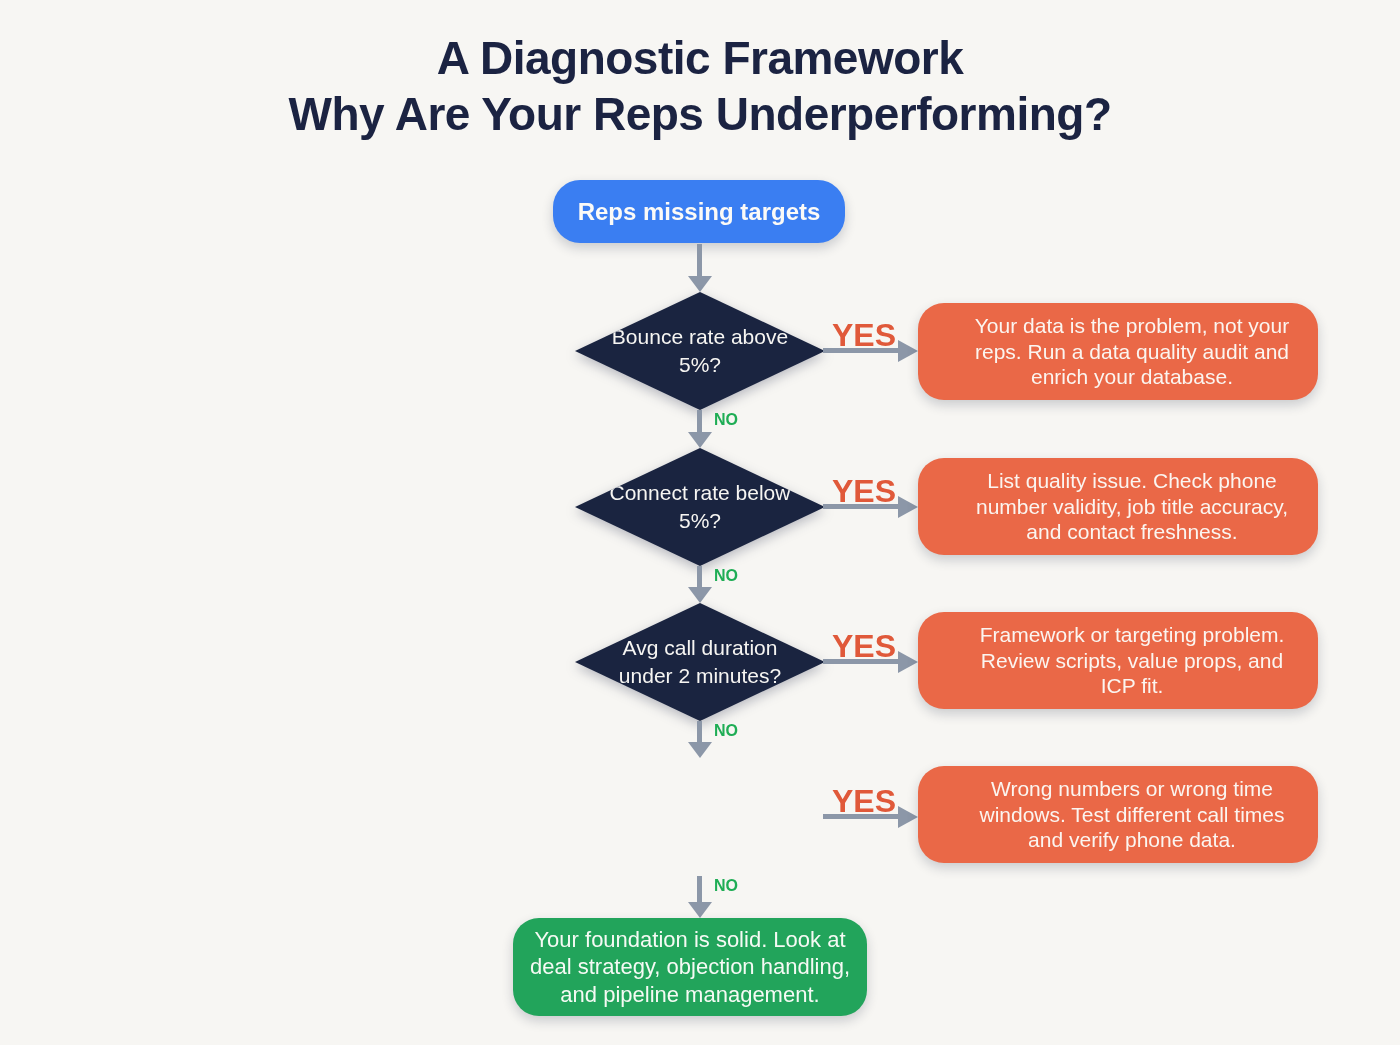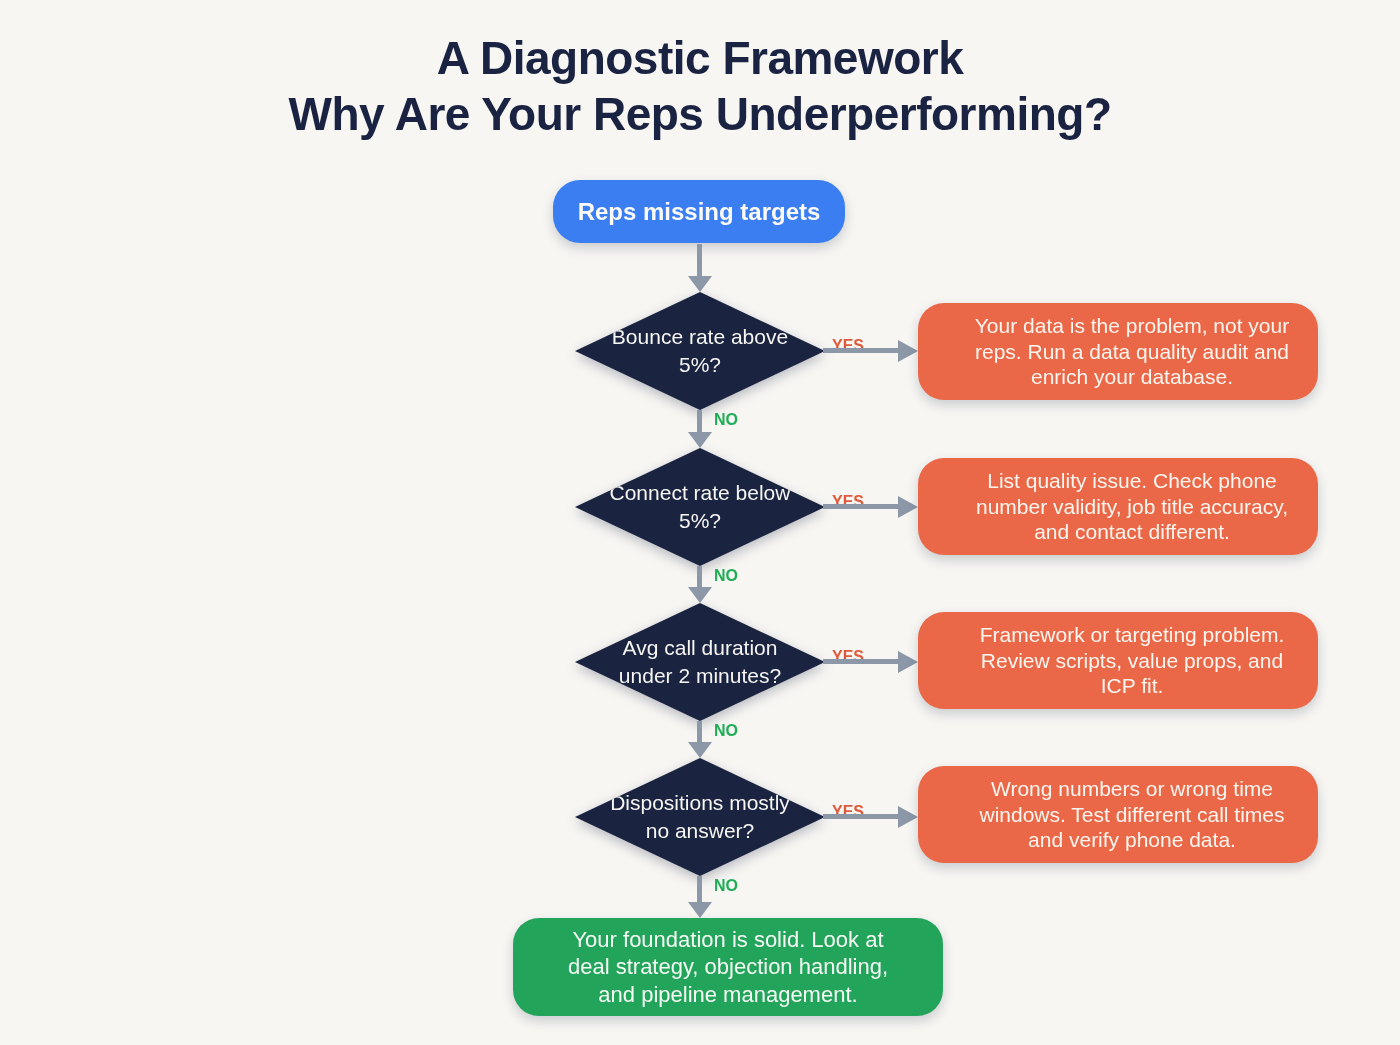--- a/index.html
+++ b/index.html
@@ -73,21 +73,21 @@
     width: 336px;
     text-align: center;
     color: #fbf5f0;
     font-size: 21px;
     line-height: 1.23;
   }
   
   .final-node {
     position: absolute;
     left: 513px; top: 918px;
-    width: 430px; height: 98px;
+    width: 354px; height: 98px;
     background: #22a45b;
     border-radius: 26px;
     display: flex; align-items: center; justify-content: center;
     box-shadow: 0 5px 12px rgba(25,35,60,0.20);
   }
   .final-node .t {
     width: 344px;
     text-align: center;
     color: #f5faf4;
     font-size: 22px;
@@ -121,25 +121,24 @@
     width: 0; height: 0;
     border-top: 11px solid transparent;
     border-bottom: 11px solid transparent;
     border-left: 20px solid #8c97a8;
   }
   
   .yes-label {
     position: absolute;
     left: 832px;
     width: 64px;
-    text-align: left;
+    text-align: center;
     color: #e0593a;
-    font-size: 16px;
+    font-size: 32px;
     font-weight: bold;
-    margin-top: 20px;
   }
   .no-label {
     position: absolute;
     left: 714px;
     color: #1fad55;
     font-size: 16px;
     font-weight: bold;
   }
 </style>
 </head>
@@ -176,46 +175,41 @@
 
   <div class="diamond-wrap" style="top:448px;">
     <div class="diamond">
       <div class="q">Connect rate below 5%?</div>
     </div>
   </div>
   <div class="yes-label" style="top:473px;">YES</div>
   <div class="hline" style="top:504px;"></div>
   <div class="hhead" style="top:496px;"></div>
   <div class="outcome" style="top:458px;">
-    <div class="t">List quality issue. Check phone number validity, job title accuracy, and contact different.</div>
+    <div class="t">List quality issue. Check phone number validity, job title accuracy, and contact freshness.</div>
   </div>
   <div class="vline" style="top:566px;height:21px;"></div>
   <div class="vhead" style="top:587px;"></div>
   <div class="no-label" style="top:567px;">NO</div>
 
   <div class="diamond-wrap" style="top:603px;">
     <div class="diamond">
       <div class="q">Avg call duration under 2 minutes?</div>
     </div>
   </div>
   <div class="yes-label" style="top:628px;">YES</div>
   <div class="hline" style="top:659px;"></div>
   <div class="hhead" style="top:651px;"></div>
   <div class="outcome" style="top:612px;">
     <div class="t">Framework or targeting problem. Review scripts, value props, and ICP fit.</div>
   </div>
   <div class="vline" style="top:721px;height:21px;"></div>
   <div class="vhead" style="top:742px;"></div>
   <div class="no-label" style="top:722px;">NO</div>
 
-  <div class="diamond-wrap" style="top:758px;">
-    <div class="diamond">
-      <div class="q">Dispositions mostly no answer?</div>
-    </div>
-  </div>
   <div class="yes-label" style="top:783px;">YES</div>
   <div class="hline" style="top:814px;"></div>
   <div class="hhead" style="top:806px;"></div>
   <div class="outcome" style="top:766px;">
     <div class="t">Wrong numbers or wrong time windows. Test different call times and verify phone data.</div>
   </div>
   <div class="vline" style="top:876px;height:26px;"></div>
   <div class="vhead" style="top:902px;"></div>
   <div class="no-label" style="top:877px;">NO</div>
 

